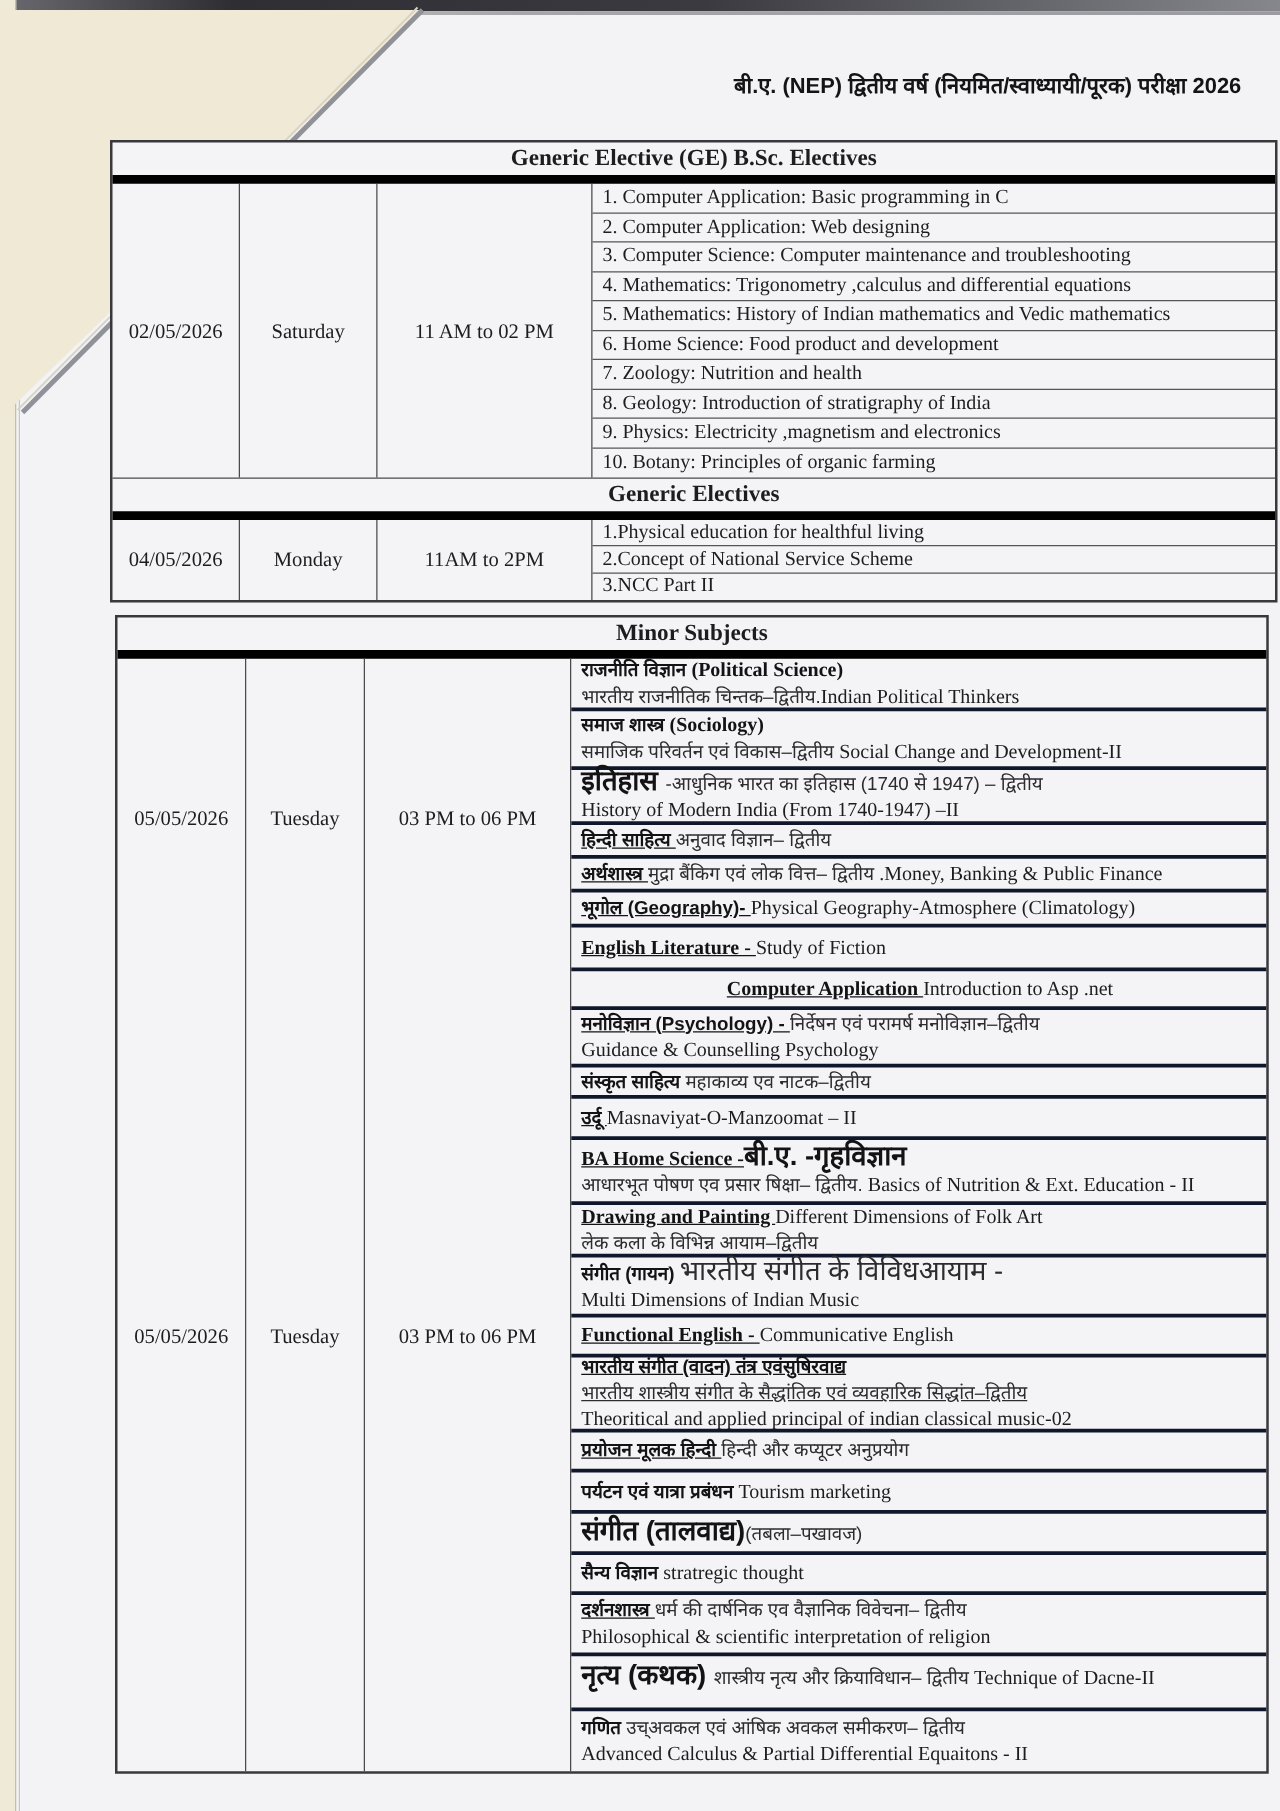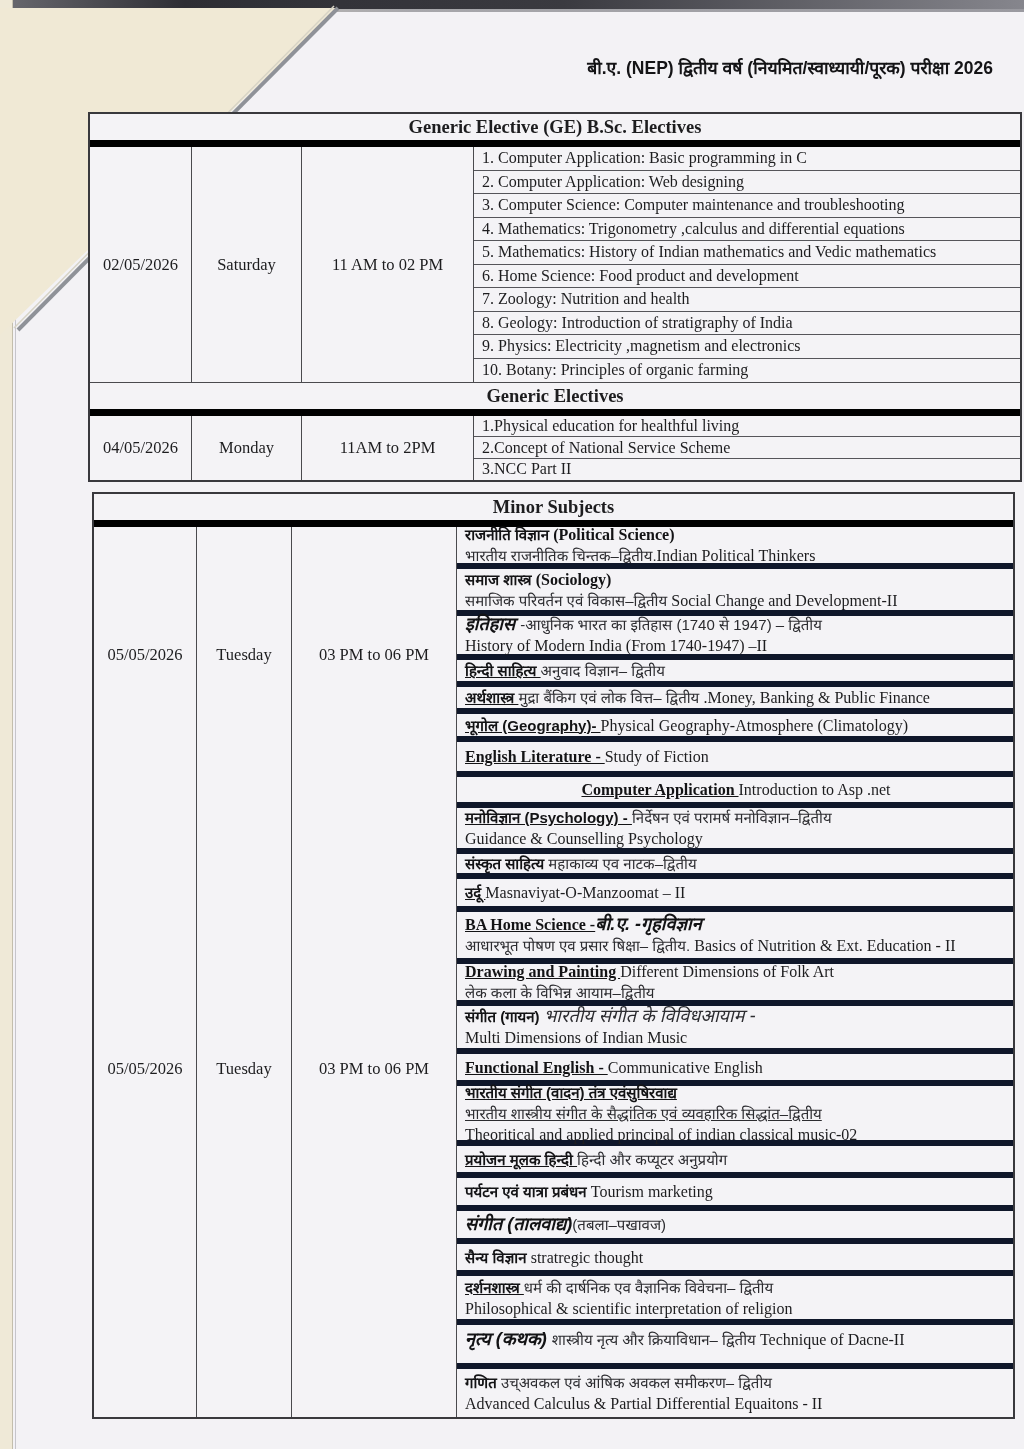--- a/index.html
+++ b/index.html
@@ -45,29 +45,29 @@
     padding-left:8px; font-size:16px; }
   .subjects .grow:last-child { border-bottom:none; }
   .t1 .body-a .grow { height:23.5px; }
   .t1 .body-b .grow { height:21.4px; }
 
   
   .tall-cell { position:relative; }
   .tall-cell .pos { position:absolute; left:0; width:100%; text-align:center; font-size:16.5px; }
   .tall-cell .p1 { top:118px; }
   .tall-cell .p2 { top:532px; }
-  .mrow { border-bottom:6px solid #0f172a; display:flex; flex-direction:column;
+  .mrow { border-bottom:3px solid #0f172a; display:flex; flex-direction:column;
     justify-content:center; padding:1px 6px 1px 8px; }
   .subjects .mrow:last-child { border-bottom:none; }
   .mrow.vtop { justify-content:flex-start; padding-top:4px; }
   .mline { line-height:21px; font-size:16px; white-space:nowrap; }
   .mline .dev { font-family:"Liberation Sans",sans-serif; font-size:15px; color:#2c2c30; }
   .mline .b { font-weight:bold; color:#131315; }
   .mline .u { text-decoration:underline; }
-  .mline .lg { font-size:18px;font-style:italic; }
+  .mline .lg { font-size:22px; }
 </style>
 </head>
 <body>
 
 <div class="page">
 
   <div class="scan-topbar"></div>
   <div class="scan-topline"></div>
   <div class="scan-leftstrip"></div>
   <div class="scan-leftline"></div>

